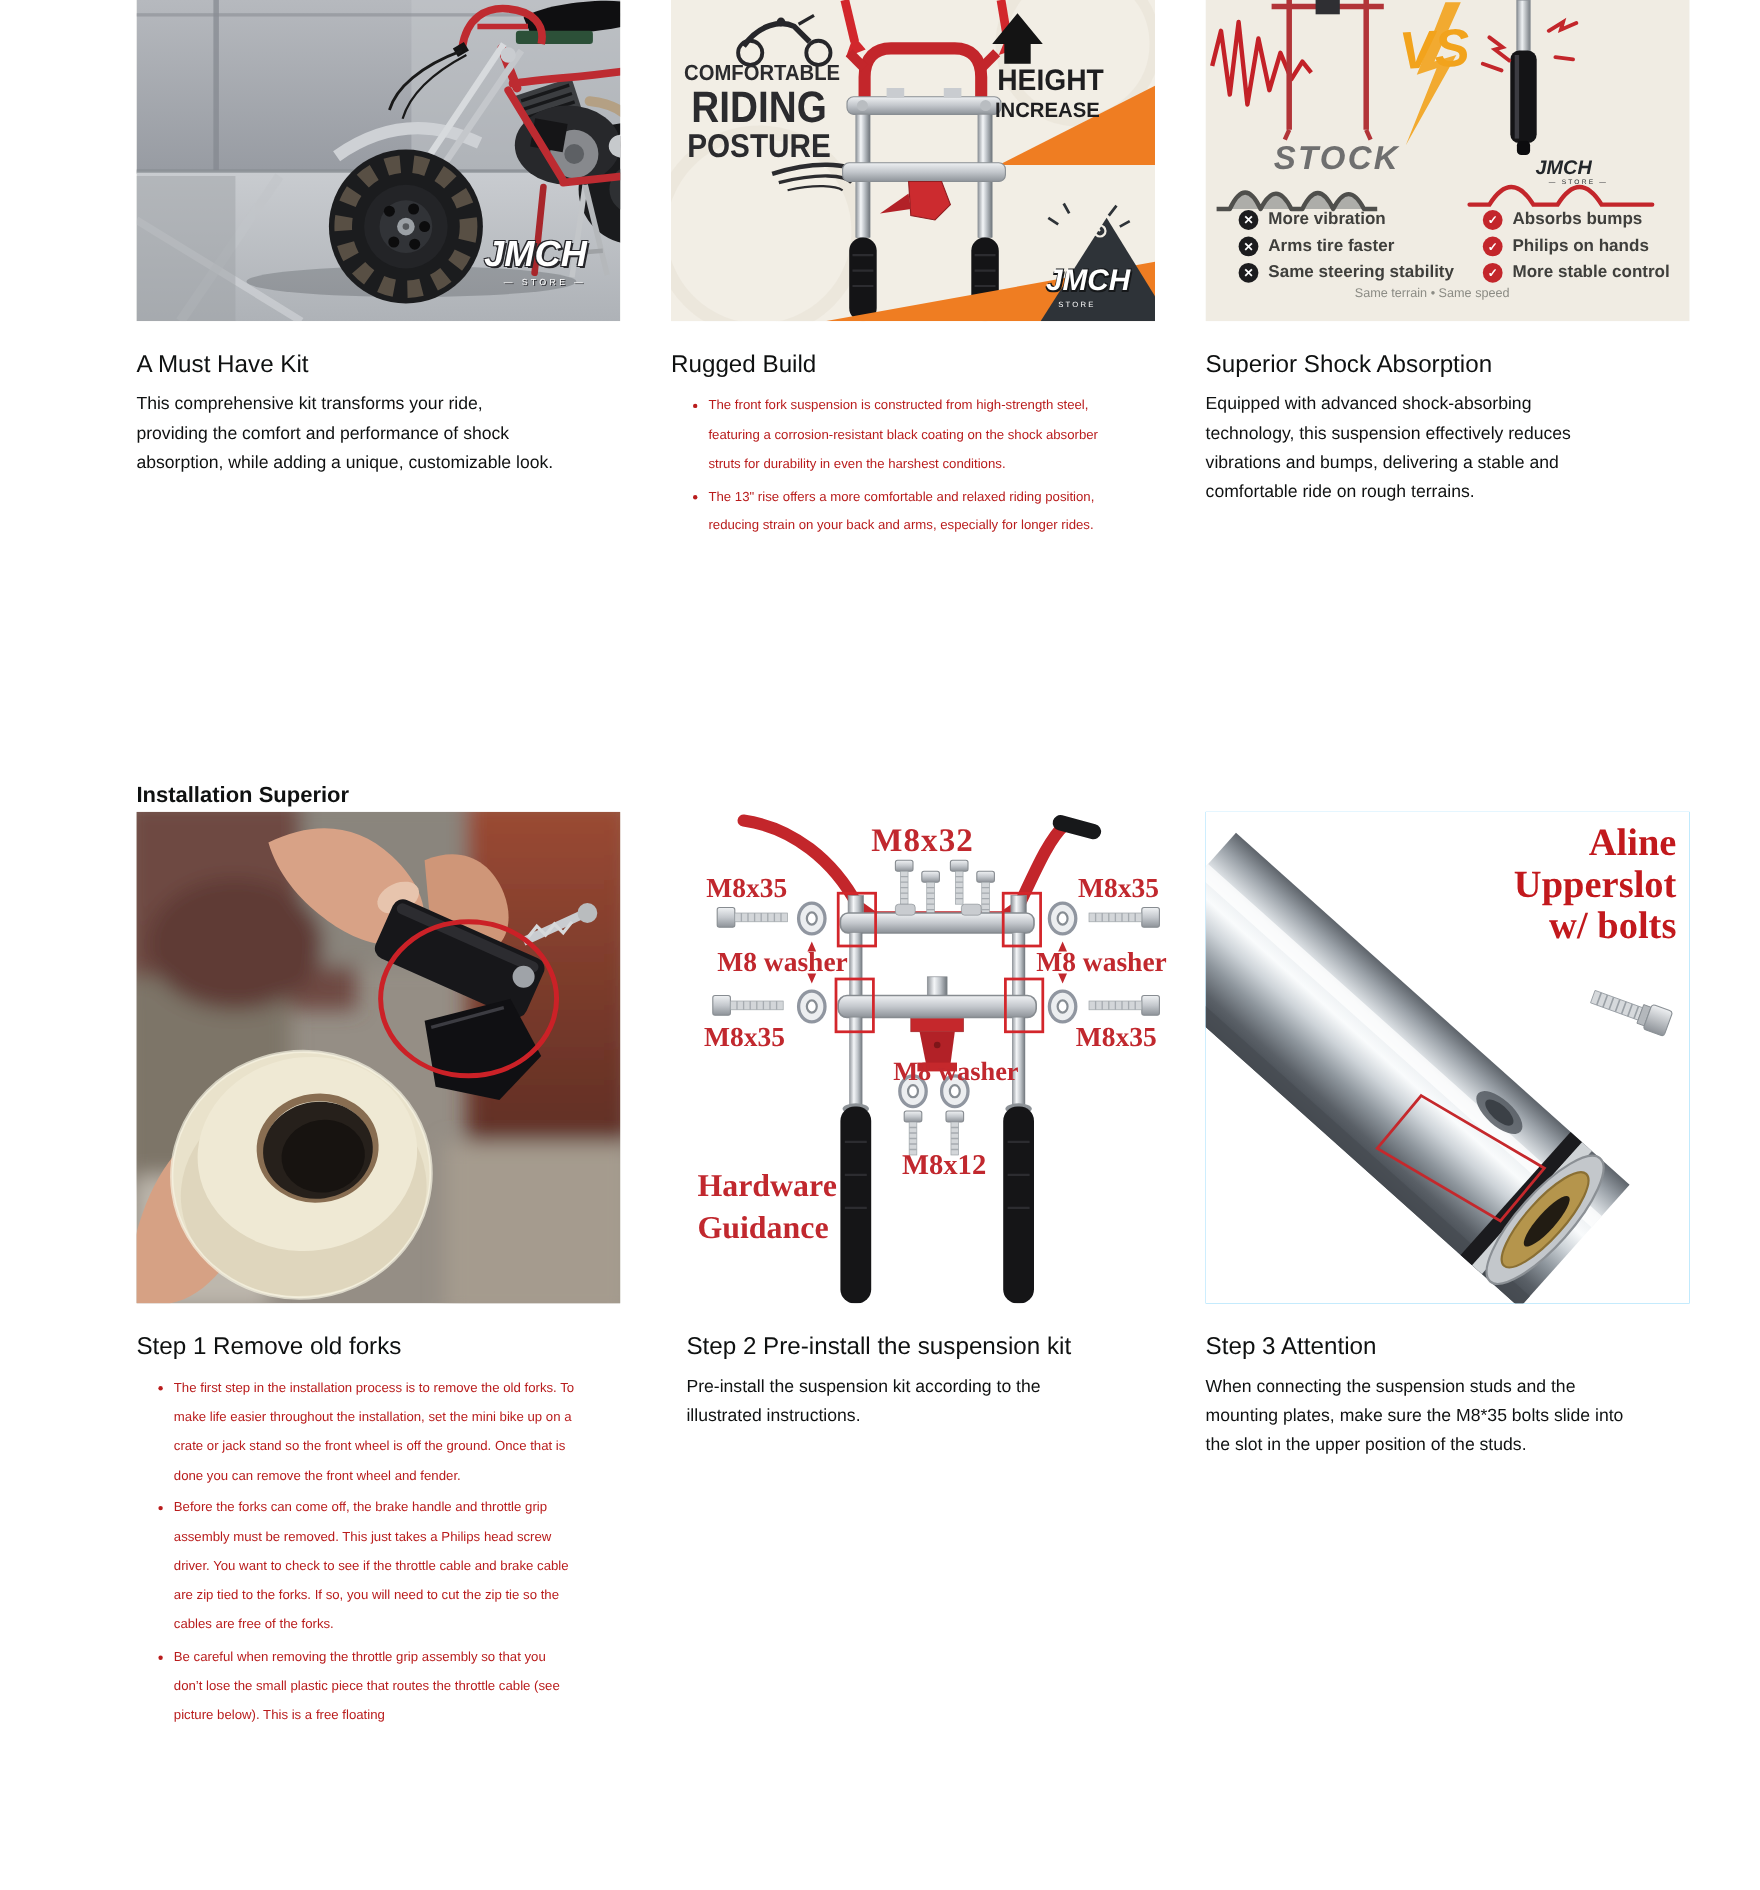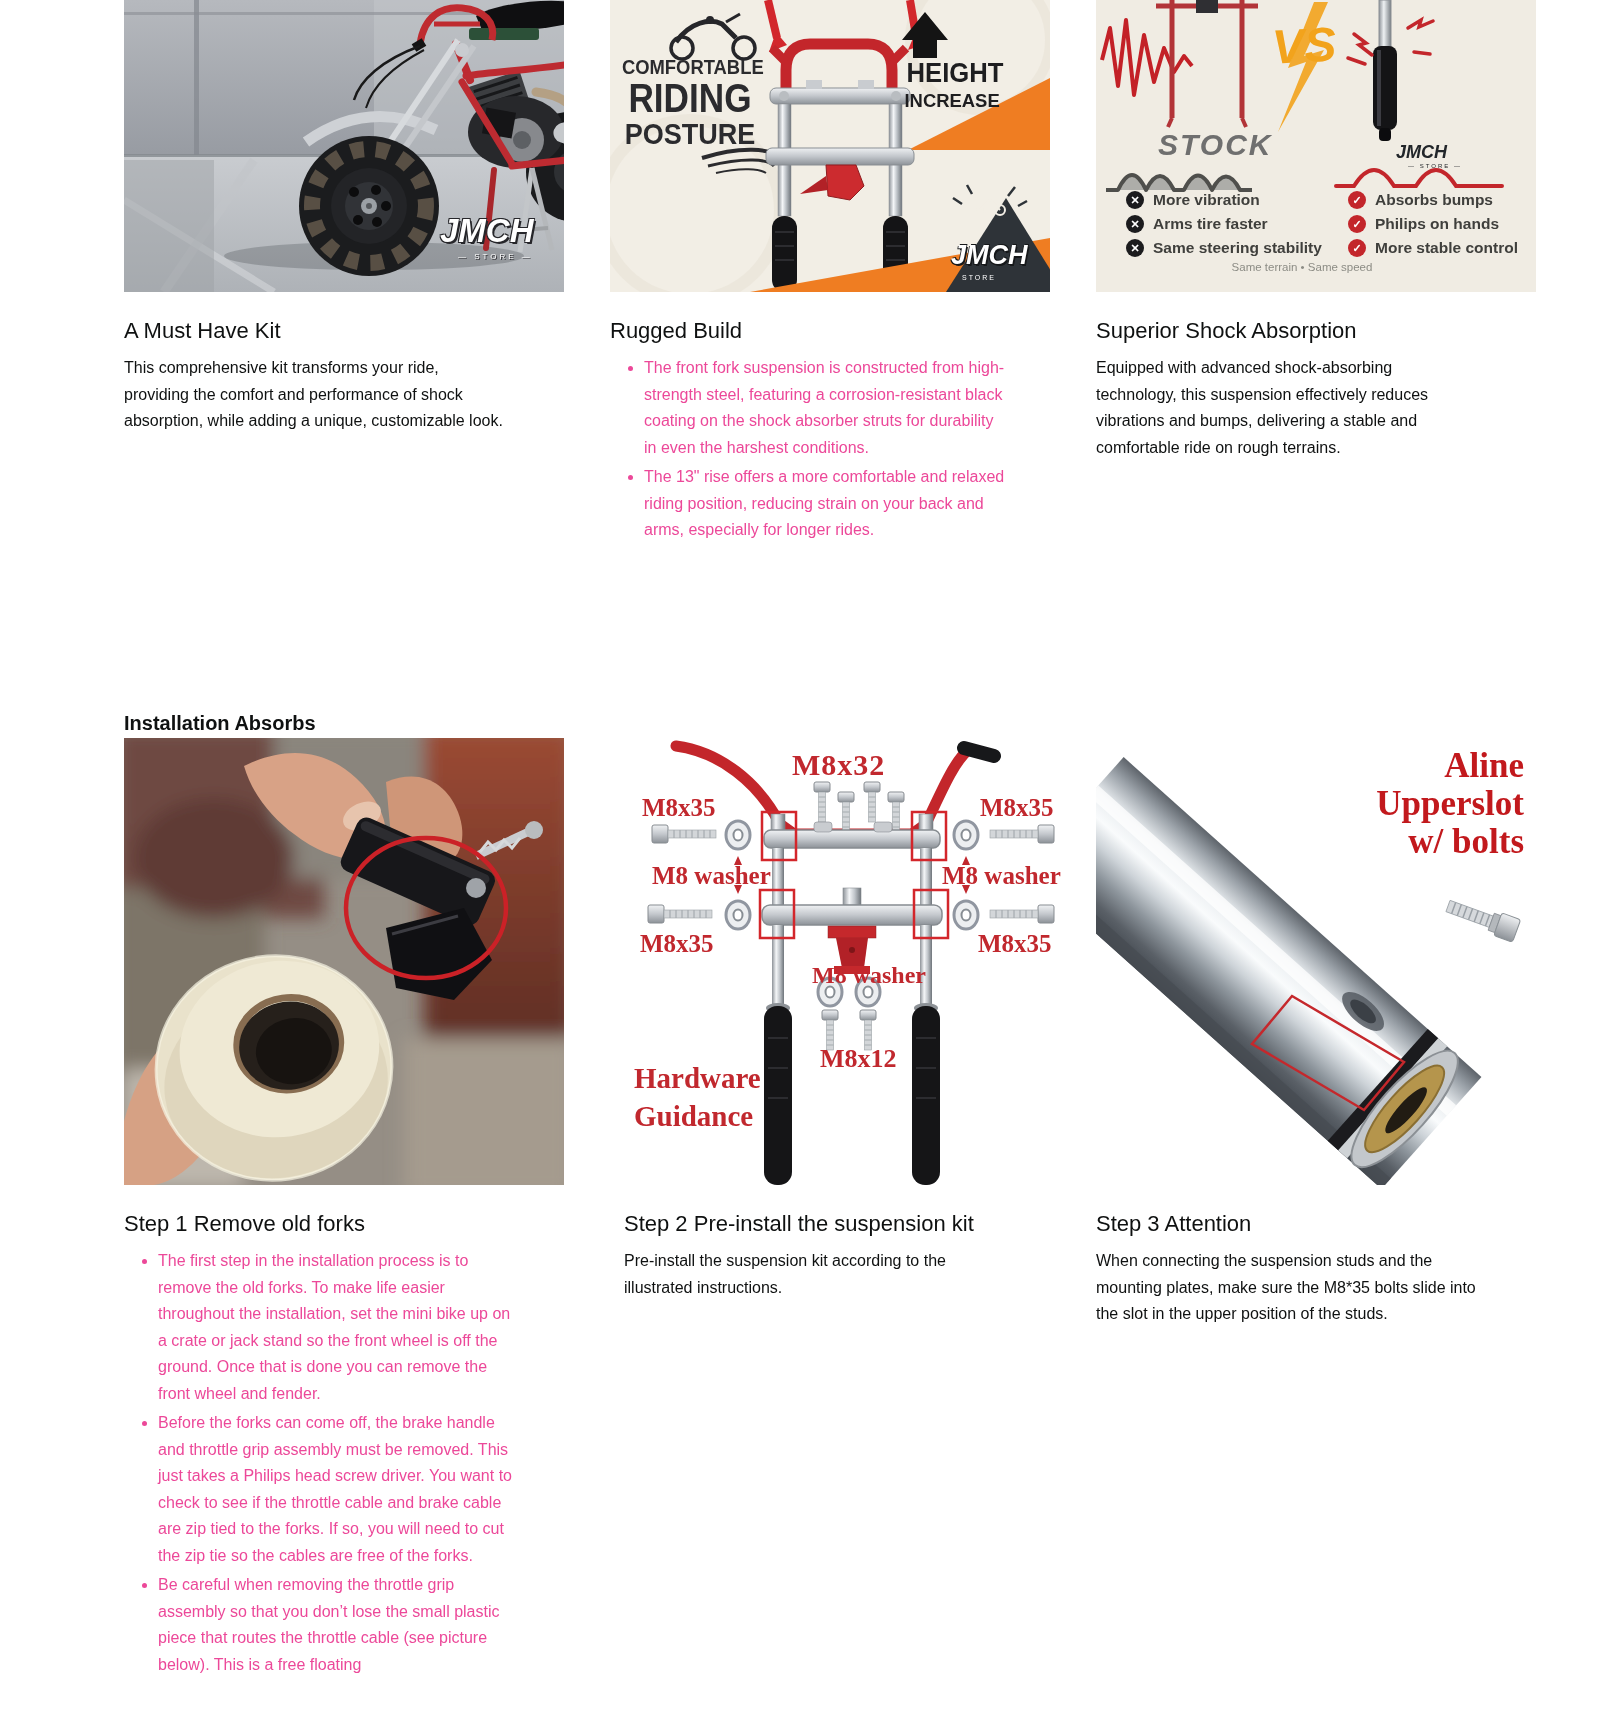--- a/index.html
+++ b/index.html
@@ -6,21 +6,21 @@
   .page{position:relative;width:1600px;height:1718px;background:#fff;overflow:hidden;
         font-family:"Liberation Sans",sans-serif;color:#0F1111;}
   .col{position:absolute;width:440px;}
   #c1r1{left:124px;top:0}#c2r1{left:610px;top:0}#c3r1{left:1096px;top:0}
   #c1r2{left:124px;top:738px}#c2r2{left:624px;top:738px}#c3r2{left:1096px;top:738px}
   .imgframe{position:relative;width:440px;overflow:hidden;background:#f6f5f2;}
   .h292{height:292px}.h447{height:447px}
   .imgframe svg{position:absolute;left:0;top:0;}
   .ftitle{font-size:22px;font-weight:400;line-height:28px;margin:25px 0 10px;color:#0F1111;}
   .fbody{font-size:16px;line-height:26.5px;margin:0;width:380px;color:#0F1111;}
-  ul.blist{margin:0;padding:0 0 0 34px;width:364px;font-size:16px;line-height:26.5px;color:#ec4899;}
+  ul.blist{margin:0;padding:0 0 0 34px;width:364px;font-size:12px;line-height:26.5px;color:#b91c1c;}
   ul.blist li{margin:0 0 3px;}
   #install-heading{position:absolute;left:124px;top:695px;font-size:20px;font-weight:700;color:#0F1111;}
   
   .ov{position:absolute;white-space:nowrap;}
   
   .pp-kick{left:6px;top:56px;width:148px;text-align:center;font-weight:800;font-size:20px;color:#2b2b2e;transform:scaleX(.92);}
   .pp-riding{left:6px;top:76px;width:148px;text-align:center;font-weight:800;font-size:40px;color:#2b2b2e;transform:scaleX(.88);}
   .pp-posture{left:6px;top:117px;width:148px;text-align:center;font-weight:800;font-size:30px;color:#2b2b2e;transform:scaleX(.9);}
   .pp-height{left:294px;top:58px;font-weight:800;font-size:27px;color:#1e1e20;transform:scaleX(.95);}
   .pp-increase{left:293px;top:90px;font-weight:800;font-size:19px;color:#1e1e20;transform:scaleX(.97);}
@@ -308,21 +308,21 @@
       <div class="cmp-row" style="left:252px;top:239px">
         <span class="cmp-ico ico-c">✓</span>
           <span>More stable control</span>
         </div>
       <div class="ov cmp-foot">Same terrain • Same speed</div>
     </div>
     <h3 class="ftitle">Superior Shock Absorption</h3>
     <p class="fbody">Equipped with advanced shock-absorbing technology, this suspension effectively reduces vibrations and bumps, delivering a stable and comfortable ride on rough terrains.</p>
   </section>
 
-  <h2 id="install-heading">Installation Absorbs</h2>
+  <h2 id="install-heading">Installation Superior</h2>
 
   <section class="col" id="c1r2">
     <div class="imgframe h447">
       <svg width="440" height="447" viewBox="0 0 440 447">
         <defs>
           <filter id="phBlur" x="-20%" y="-20%" width="140%" height="140%">
               <feGaussianBlur stdDeviation="9"></feGaussianBlur>
             </filter>
           <linearGradient id="phRed" x1="0" y1="0" x2="0" y2="1">
               <stop offset="0" stop-color="#9c4a33"></stop>

